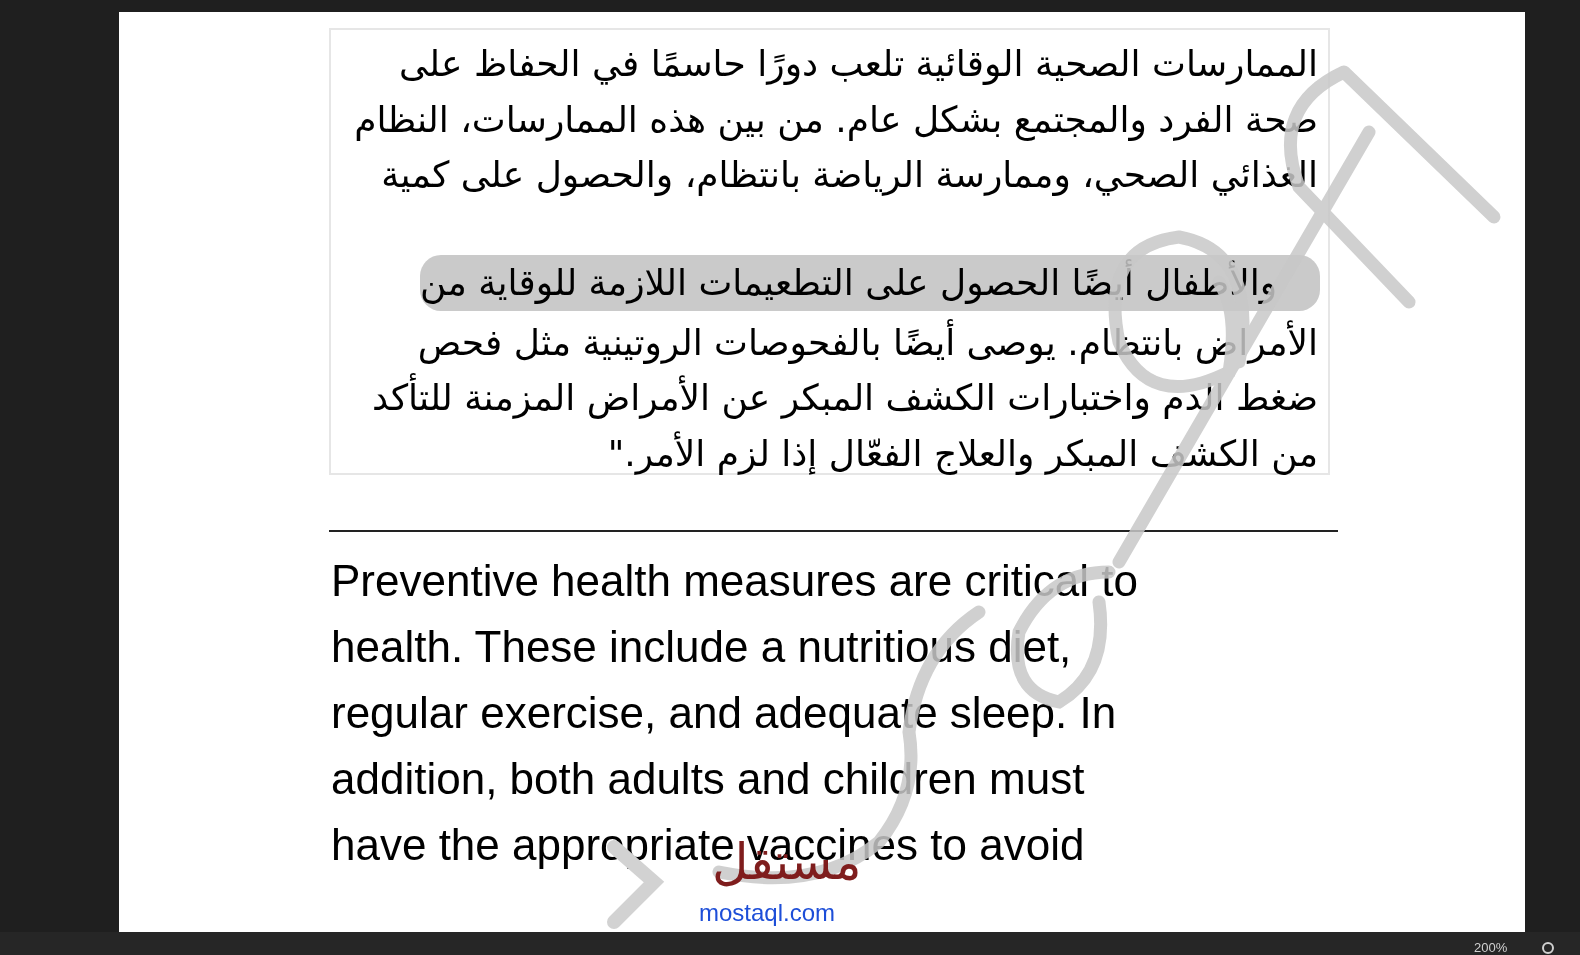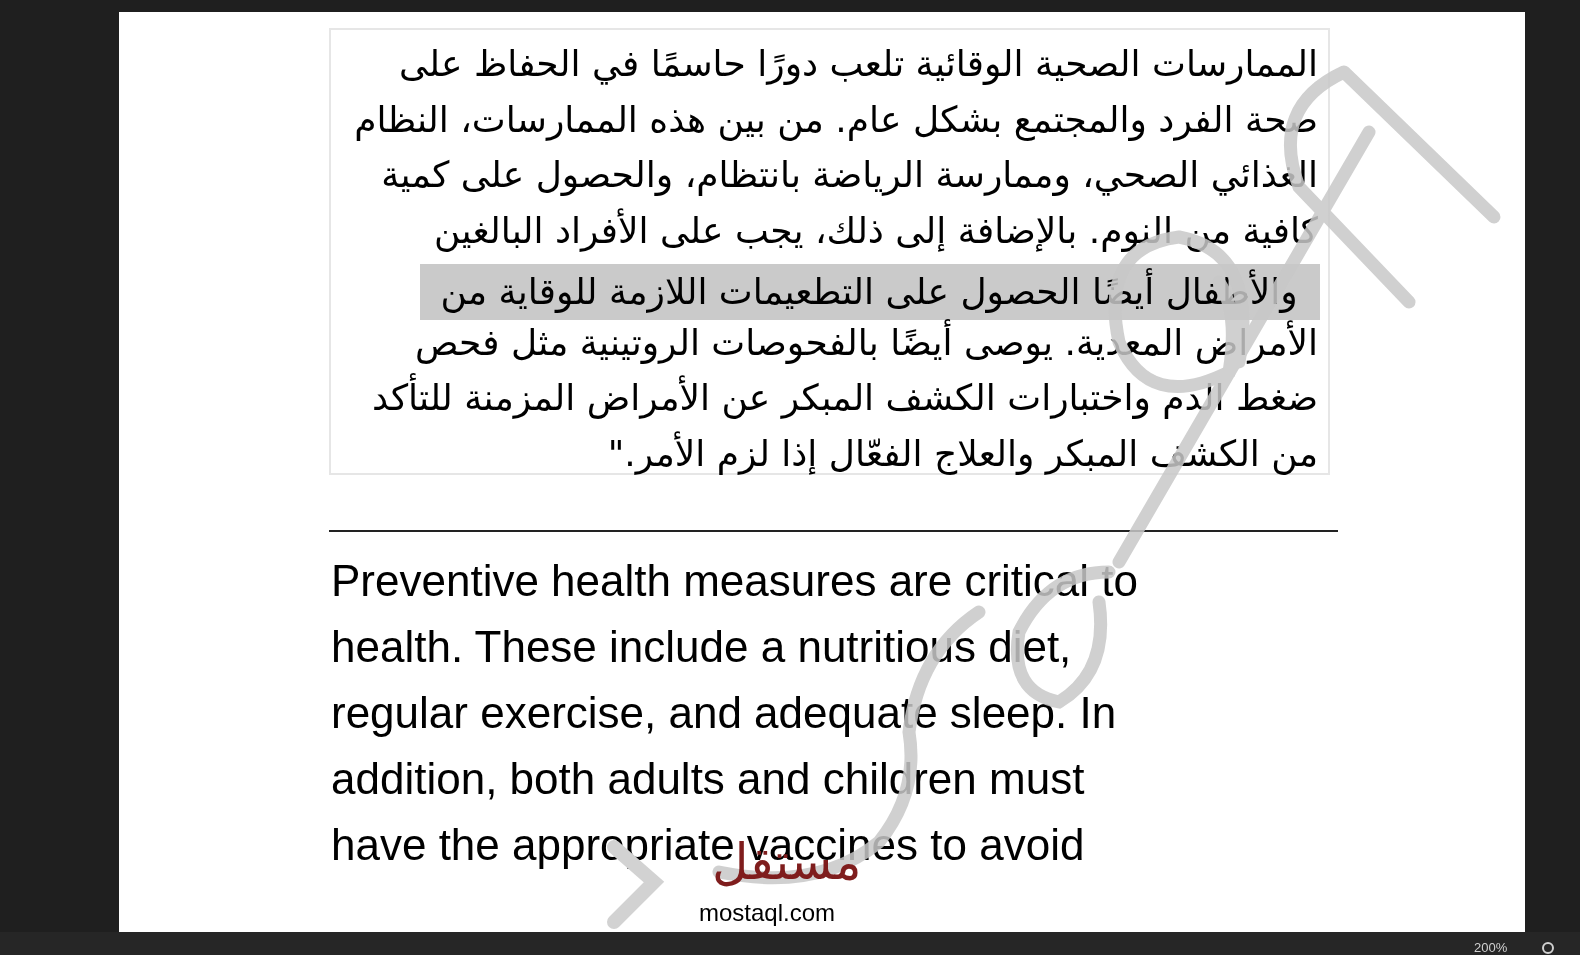--- a/index.html
+++ b/index.html
@@ -46,23 +46,22 @@
 </head>
 <body>
 
 <div class="viewport">
   <div class="page">
 
     <div class="arabic-box">
       <div class="ar-line" style="top:6px">الممارسات الصحية الوقائية تلعب دورًا حاسمًا في الحفاظ على</div>
       <div class="ar-line" style="top:62px">صحة الفرد والمجتمع بشكل عام. من بين هذه الممارسات، النظام</div>
       <div class="ar-line" style="top:117px">الغذائي الصحي، وممارسة الرياضة بانتظام، والحصول على كمية</div>
-      <div class="ar-line" style="top:173px">كافية من النوم. بالإضافة إلى ذلك، يجب على الأفراد البالغين</div>
-      <div class="ar-line highlight" style="top:234px; right:8px; width:898px; text-align:center; padding-right:2px;">والأطفال أيضًا الحصول على التطعيمات اللازمة للوقاية من</div>
-      <div class="ar-line" style="top:285px">الأمراض المعدية. يوصى أيضًا بالفحوصات الروتينية مثل فحص</div>
+      <div class="ar-line highlight" style="top:225px; right:8px; width:898px; text-align:left; padding-right:2px;border-radius:21px;">والأطفال أيضًا الحصول على التطعيمات اللازمة للوقاية من</div>
+      <div class="ar-line" style="top:285px">الأمراض بانتظام. يوصى أيضًا بالفحوصات الروتينية مثل فحص</div>
       <div class="ar-line" style="top:340px">ضغط الدم واختبارات الكشف المبكر عن الأمراض المزمنة للتأكد</div>
       <div class="ar-line" style="top:396px">من الكشف المبكر والعلاج الفعّال إذا لزم الأمر."</div>
     </div>
 
     <div class="hr"></div>
 
     <div class="en-text">
       <span class="en-line">Preventive health measures are critical to</span>
       <span class="en-line">health. These include a nutritious diet,</span>
       <span class="en-line">regular exercise, and adequate sleep. In</span>
@@ -83,21 +82,21 @@
 
         <path d="M860 600 Q800 640 790 720 Q800 780 760 830 Q700 880 600 860"></path>
       </g>
     </svg>
 
     <div style="position:absolute; left:475px; top:815px; width:300px; height:110px;">
       <svg width="120" height="110" style="position:absolute; left:0; top:0;">
         <path d="M20 20 L60 55 L20 95" fill="none" stroke="#d2d2d2" stroke-width="14" stroke-linecap="round"></path>
       </svg>
       <span style="position:absolute; left:118px; top:6px; font-size:50px; color:#7f1d1d; font-family:'DejaVu Sans',sans-serif; direction:rtl;">مستقل</span>
-      <span style="position:absolute; left:105px; top:72px; font-size:24px; color:#000000;">mostaql.com</span>
+      <span style="position:absolute; left:105px; top:72px; font-size:24px; color:#1d4ed8;">mostaql.com</span>
     </div>
   </div>
 </div>
 
 <div class="statusbar">
   <span class="zoom-label">200%</span>
   <span class="zoom-icon"></span>
 </div>
 
 </body></html>

